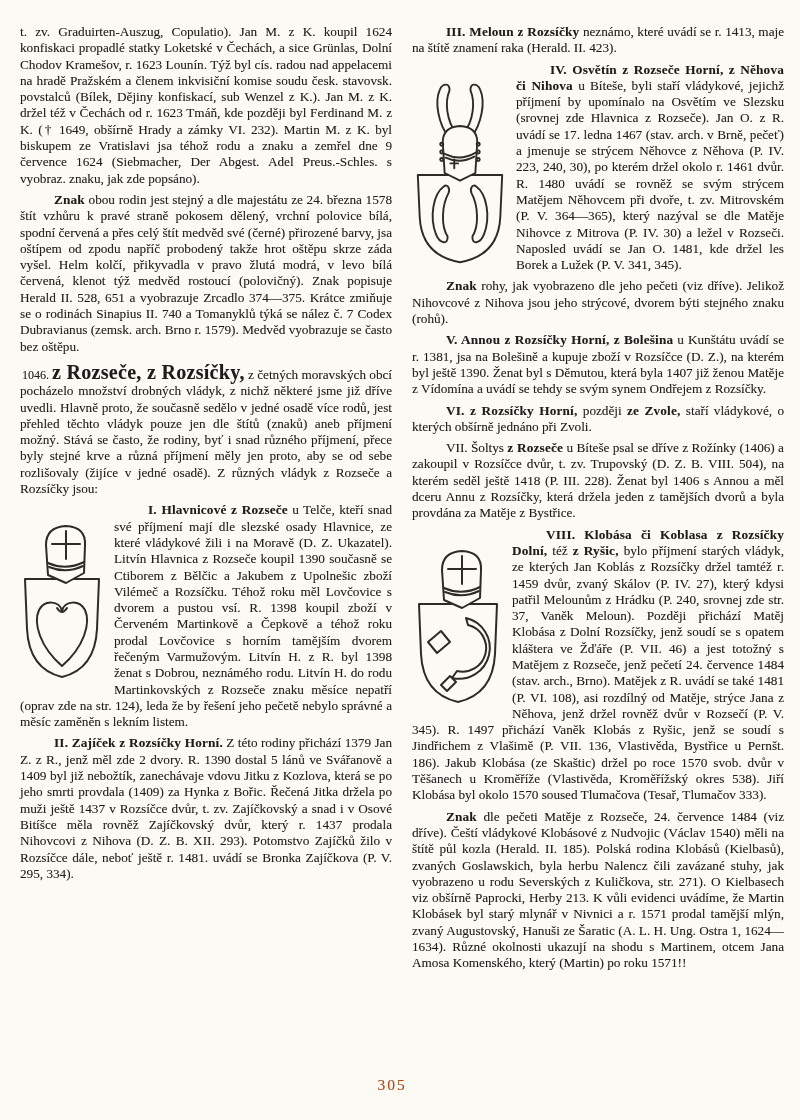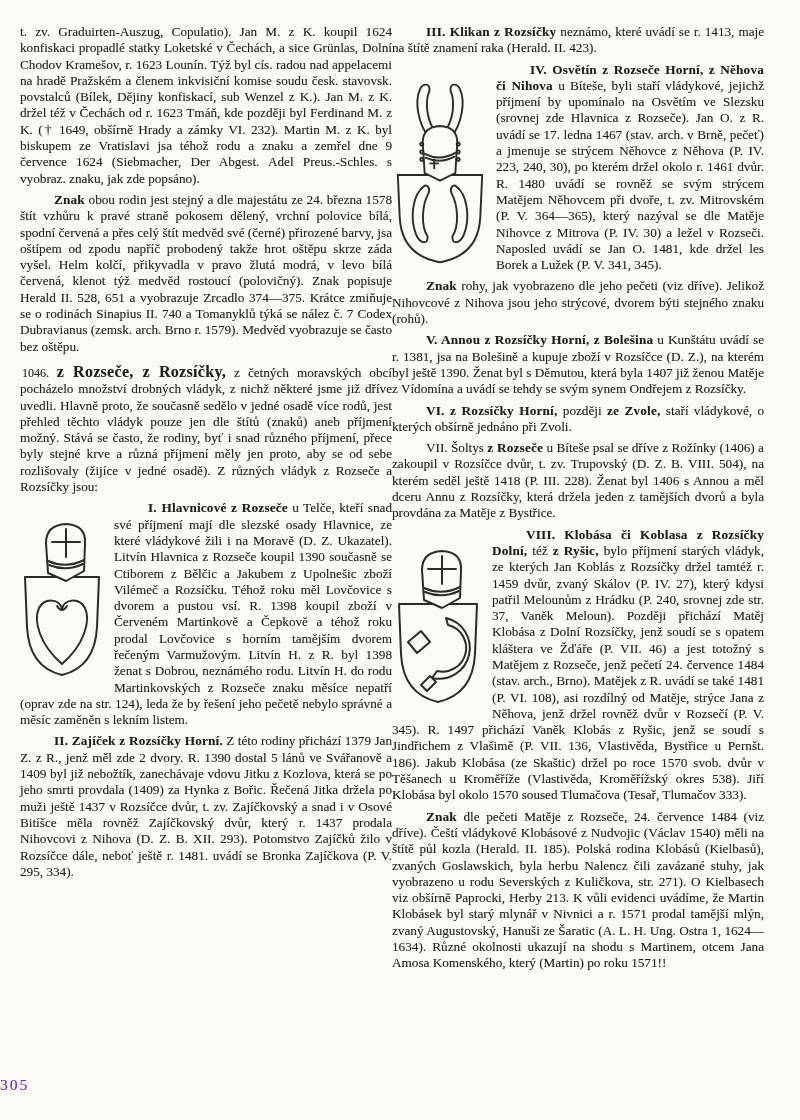--- a/index.html
+++ b/index.html
@@ -8,50 +8,50 @@
     position:relative;
     width:800px;height:1120px;
     background:#fbfaf5;
     box-sizing:border-box;
     padding:24px 16px 0 20px;
     overflow:hidden;
     font-family:"Liberation Serif", serif;
     color:#1d1c1a;
     text-shadow:0.2px 0.2px 0 rgba(40,35,30,0.28);
   }
-  .columns{display:flex;}
+  .columns{display:flex;gap:20px;}
   .col{width:372px;}
   p{
     margin:0 0 5px 0;
     font-size:13.2px;
     line-height:16.3px;
     text-align:justify;
     text-indent:34px;
     overflow-wrap:break-word;
   }
   p.no-indent{text-indent:0;}
   .b{font-weight:bold;letter-spacing:0.2px;}
   .sec1046{margin-top:9px;text-indent:2px;}
   .h1046-num{font-size:12px;}
-  .h1046-title{font-size:16px;font-weight:bold;letter-spacing:0.3px;}
+  .h1046-title{font-size:20px;font-weight:bold;letter-spacing:0.3px;}
   .fig{float:left;}
   .fig svg{display:block;}
   .fig-a{width:84px;margin:17px 10px 2px 0;}
   .fig-b{width:96px;margin:17px 8px 2px 0;}
   .fig-c{width:92px;margin:17px 8px 2px 0;}
   .arms{stroke:#2e2b27;stroke-width:2;fill:none;stroke-linejoin:round;stroke-linecap:round;}
   .arms .body{fill:#fbfaf5;}
   .page-number{
     position:absolute;
     left:0;right:16px;
     top:1076px;
-    text-align:left;
+    text-align:center;
     font-size:15.5px;
     letter-spacing:2px;
-    color:#6d28d9;
+    color:#c2410c;
   }
 </style>
 </head>
 <body>
 
 <div class="page">
   <div class="columns">
 
     <div class="col">
 
@@ -72,21 +72,21 @@
         </svg>
           </span><span class="b">I. Hlavnicové z Rozseče</span><span> u Telče, kteří snad své příjmení mají dle slezské osady Hlavnice, ze které vládykové žili i na Moravě (D. Z. Ukazatel). Litvín Hlavnica z Rozseče koupil 1390 současně se Ctiborem z Bělčic a Jakubem z Upolnešic zboží Vilémeč a Rozsíčku. Téhož roku měl Lovčovice s dvorem a pustou vsí. R. 1398 koupil zboží v Červeném Martinkově a Čepkově a téhož roku prodal Lovčovice s horním tamějším dvorem řečeným Varmužovým. Litvín H. z R. byl 1398 ženat s Dobrou, neznámého rodu. Litvín H. do rodu Martinkovských z Rozseče znaku měsíce nepatří (oprav zde na str. 124), leda že by řešení jeho pečetě nebylo správné a měsíc zaměněn s lekním listem.</span></p>
 
 
       <p><span class="b">II. Zajíček z Rozsíčky Horní.</span><span> Z této rodiny přichází 1379 Jan Z. z R., jenž měl zde 2 dvory. R. 1390 dostal 5 lánů ve Svářanově a 1409 byl již nebožtík, zanechávaje vdovu Jitku z Kozlova, která se po jeho smrti provdala (1409) za Hynka z Bořic. Řečená Jitka držela po muži ještě 1437 v Rozsíčce dvůr, t. zv. Zajíčkovský a snad i v Osové Bitíšce měla rovněž Zajíčkovský dvůr, který r. 1437 prodala Nihovcovi z Nihova (D. Z. B. XII. 293). Potomstvo Zajíčků žilo v Rozsíčce dále, neboť ještě r. 1481. uvádí se Bronka Zajíčkova (P. V. 295, 334).</span></p>
 
     </div>
 
     <div class="col">
 
-      <p><span class="b">III. Klikan z Rozsíčky</span><span> neznámo, které uvádí se r. 1413, maje na štítě znamení raka (Herald. II. 423).</span></p>
+      <p><span class="b">III. Meloun z Rozsíčky</span><span> neznámo, které uvádí se r. 1413, maje na štítě znamení raka (Herald. II. 423).</span></p>
 
       <p><span class="fig fig-b">
             <svg class="arms" viewBox="0 0 100 196" width="96" height="188">
           <path class="body" d="M6,100 L94,100 L92,144 Q90,184 50,191 Q10,184 8,144 Z"></path>
           <path class="body" d="M33,112 C22,120 18,144 25,162 C29,172 38,173 37,164 C30,153 31,132 38,119 C40,114 37,109 33,112 Z"></path>
           <path class="body" d="M67,112 C78,120 82,144 75,162 C71,172 62,173 63,164 C70,153 69,132 62,119 C60,114 63,109 67,112 Z"></path>
           <path class="body" d="M38,60 C28,48 23,24 29,11 C32,4 40,4 39,12 C34,24 36,44 46,56 Z"></path>
           <path class="body" d="M62,60 C72,48 77,24 71,11 C68,4 60,4 61,12 C66,24 64,44 54,56 Z"></path>
           <path class="body" d="M34,98 L32,66 Q32,50 50,49 Q68,50 68,66 L66,98 L50,106 Z"></path>
           <path d="M34,78 Q50,86 66,77 M35,82 Q50,89 65,81"></path>

